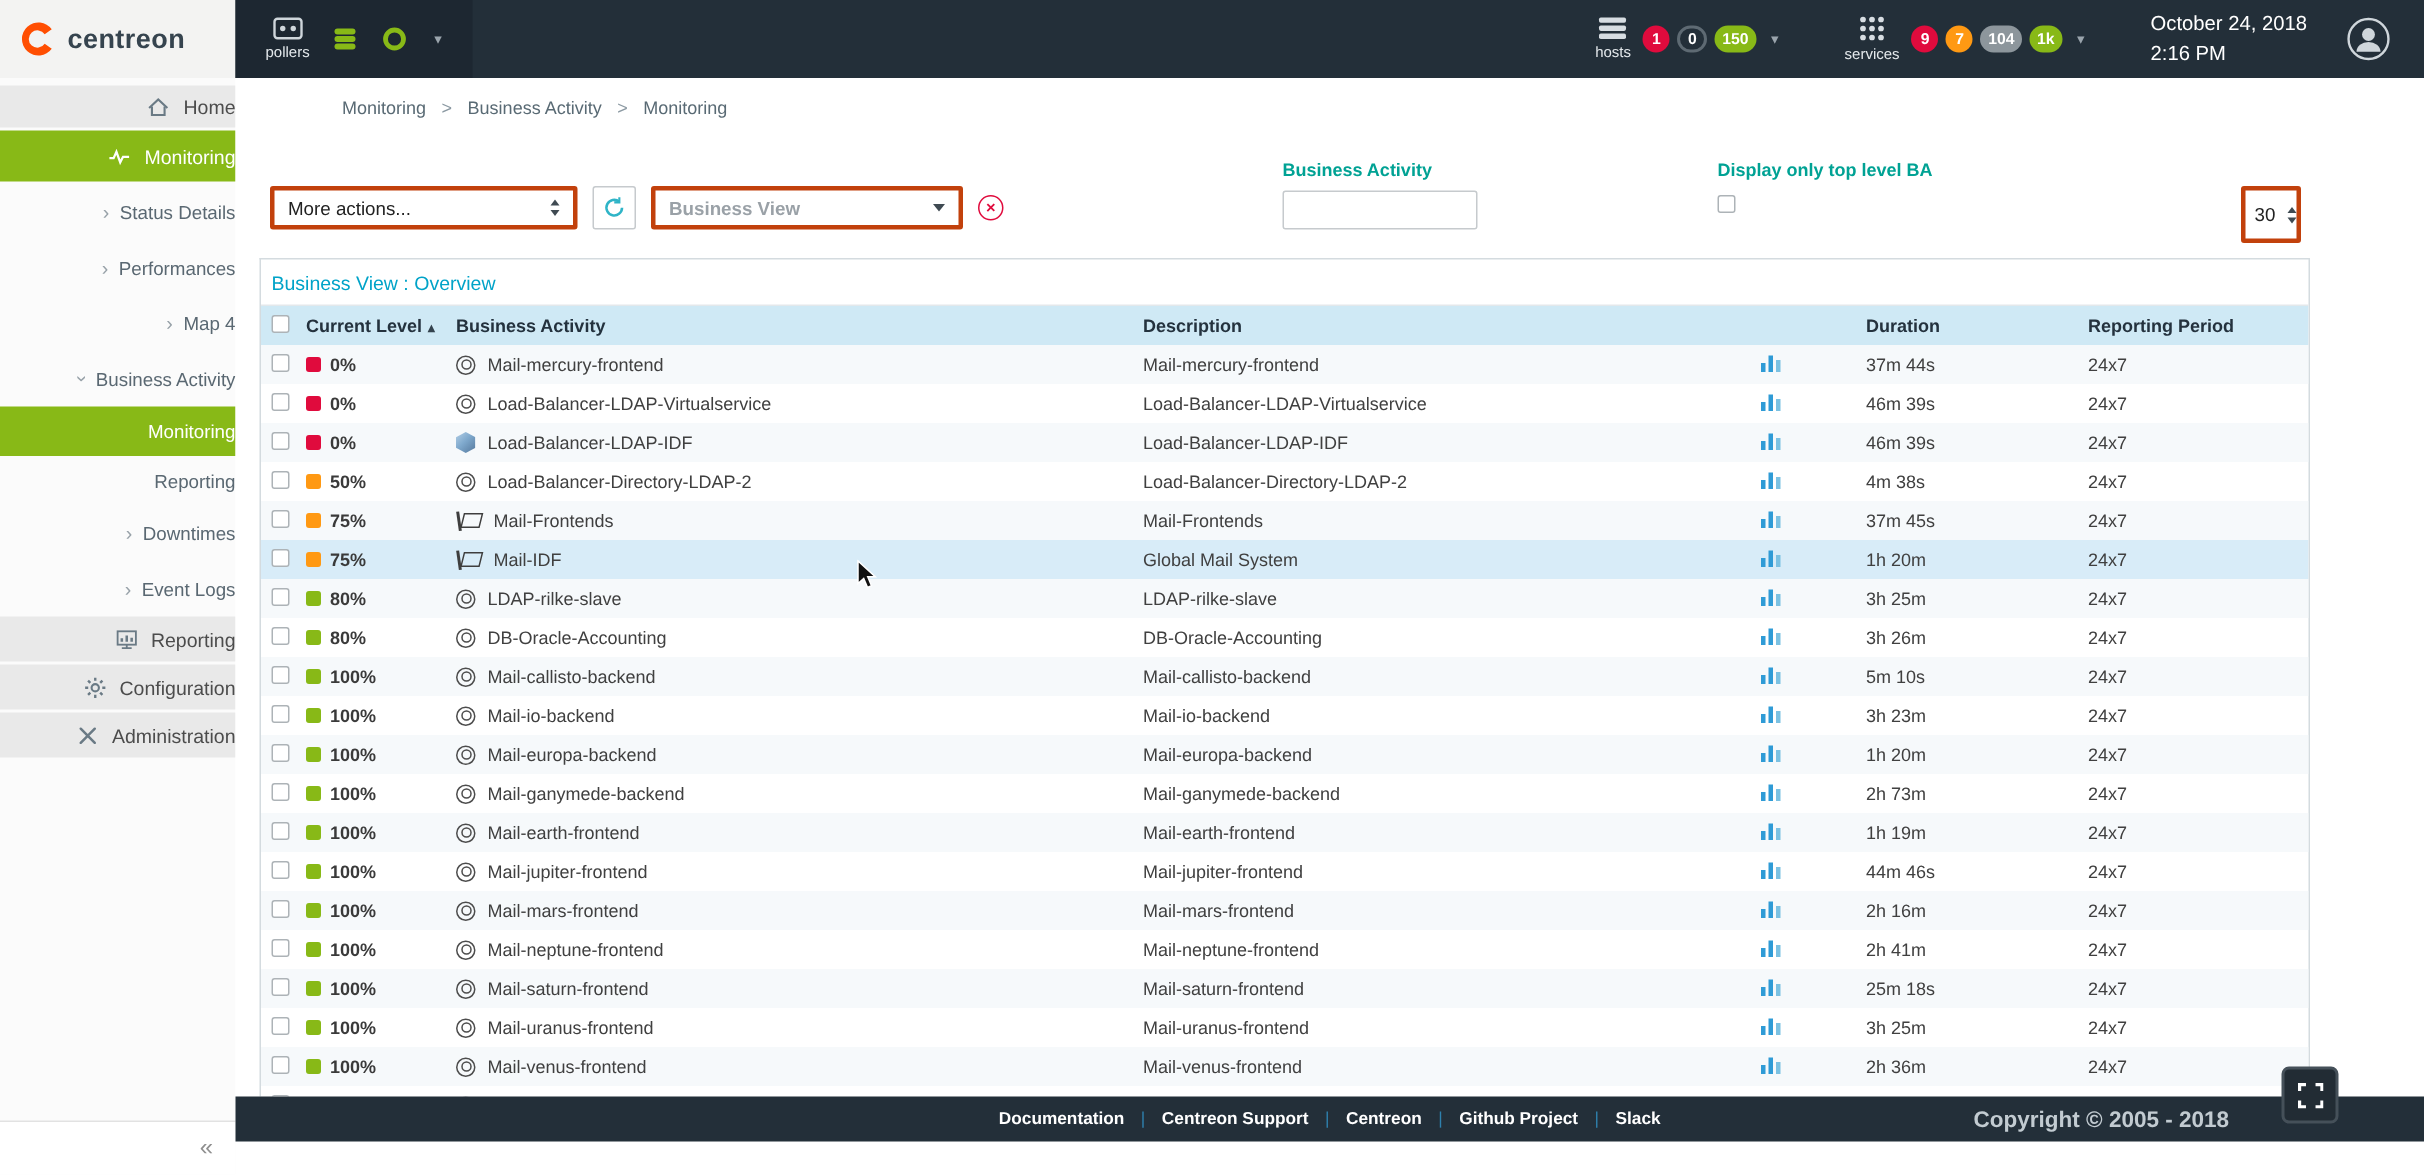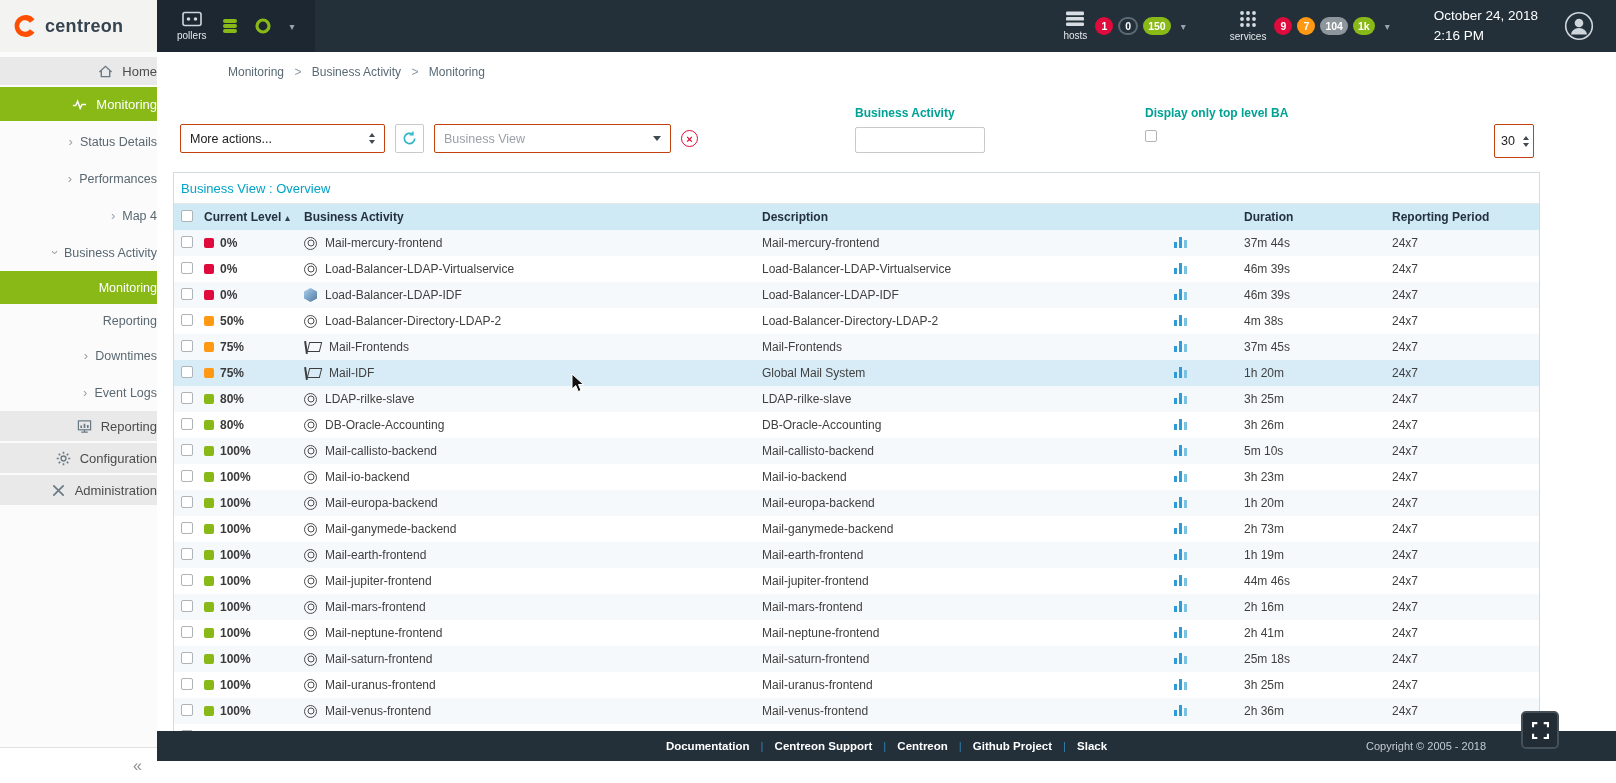--- a/index.html
+++ b/index.html
@@ -53,23 +53,23 @@
 
   
   .right-col { flex:1; display:flex; flex-direction:column; min-width:0; }
   .main { position:relative; height:679px; min-height:679px; background:#fff; }
   .breadcrumb { position:absolute; top:13px; left:23px; font-size:12px; color:#596a74;margin-left:48px; }
   .breadcrumb .bc-item { cursor:pointer; }
   .bc-sep { margin:0 7px; color:#8b99a2; }
 
   .toolbar { position:absolute; top:52px; left:16px; right:76px; height:60px; }
   .tb-cluster { position:absolute; left:7px; top:20px; display:flex; align-items:center; gap:10px; }
-  .fake-select { height:29px; border:1px solid #c2410c; border-radius:2px; background:#fff; display:flex; align-items:center;
+  .fake-select { height:29px; border:3px solid #c2410c; border-radius:2px; background:#fff; display:flex; align-items:center;
                  padding:0 9px; font-size:12.5px; color:#222; gap:8px; cursor:pointer; }
-  .w205 { width:205px; } .w208 { width:237px; }
+  .w205 { width:205px; } .w208 { width:208px;font-weight:bold; }
   .placeholder { color:#9aa1a7; }
   .sel-arrows { margin-left:auto; display:flex; flex-direction:column; gap:3px; align-items:center; }
   .tri-up   { width:0; height:0; border-left:3.5px solid transparent; border-right:3.5px solid transparent; border-bottom:4px solid #3f4a52; }
   .tri-down { width:0; height:0; border-left:3.5px solid transparent; border-right:3.5px solid transparent; border-top:4px solid #3f4a52; }
   .tri-down.big { border-left-width:4.5px; border-right-width:4.5px; border-top-width:5.5px; margin-left:auto; }
   .refresh-btn { width:29px; height:29px; border:1px solid #c6cacd; border-radius:2px; background:#fff;
                  display:flex; align-items:center; justify-content:center; padding:0; cursor:pointer; }
   .clear-icon { width:17px; height:17px; min-width:17px; border:1.7px solid #e00b3d; border-radius:50%; color:#e00b3d;
                 display:inline-flex; align-items:center; justify-content:center; font-size:11px; font-weight:bold; cursor:pointer; }
   .ba-group { position:absolute; left:682px; top:2px; }
@@ -113,21 +113,21 @@
   .chart-icon i { width:3px; display:block; background:#2f9bd6; }
   .chart-icon i:nth-child(1) { height:6px; }
   .chart-icon i:nth-child(2) { height:11px; }
   .chart-icon i:nth-child(3) { height:8px; background:#7bc1e2; }
 
   
   .footer { height:30px; min-height:30px; background:#232f39; position:relative; display:flex; align-items:center; justify-content:center; }
   .footer-links { display:flex; align-items:center; font-size:11.5px; font-weight:bold; color:#fff; }
   .footer-link { cursor:pointer; }
   .footer-sep { color:#2e81ae; margin:0 11px; font-weight:normal; }
-  .copyright { position:absolute; right:130px; font-size:11px; color:#c2cbd1; font-weight:normal; }
+  .copyright { position:absolute; right:130px; font-size:15px; color:#c2cbd1; font-weight:bold; }
   .bottom-spacer { height:22px; min-height:22px; background:#fff; }
 
   .fullscreen-btn { position:absolute; right:57px; bottom:34px; width:38px; height:38px; background:#222c34;
                     border:2px solid #455059; border-radius:5px; display:flex; align-items:center; justify-content:center;
                     padding:0; cursor:pointer; z-index:40; }
   .cursor { position:absolute; left:571px; top:373px; z-index:50; pointer-events:none; }
 </style>
 </head>
 <body>
 

